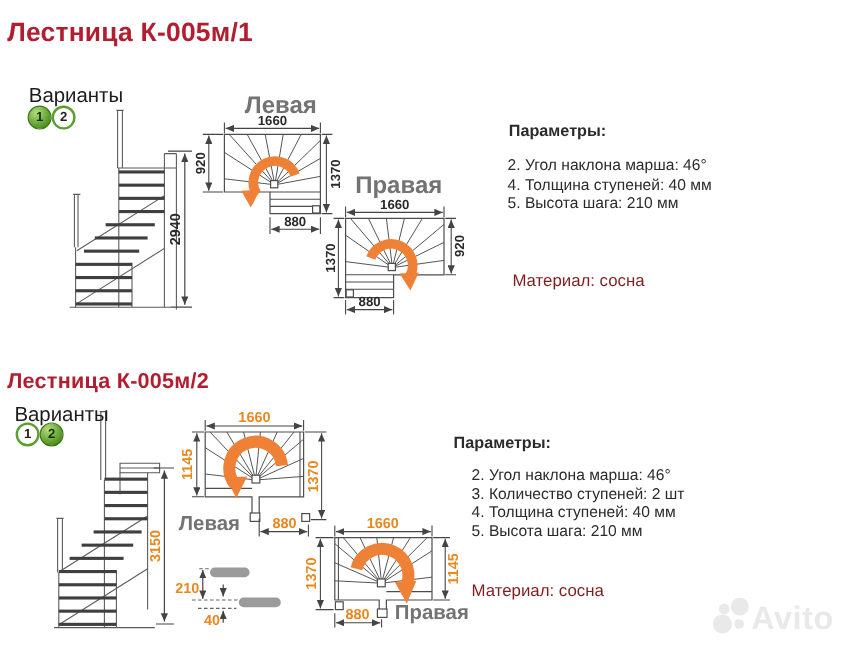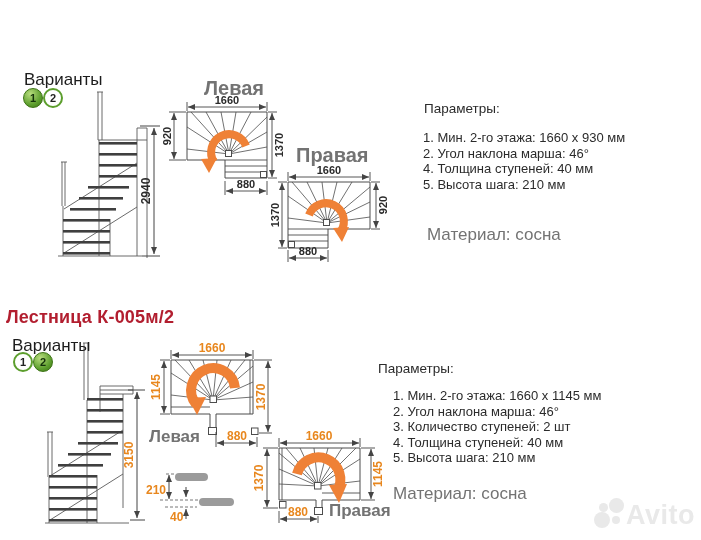--- a/index.html
+++ b/index.html
@@ -12,23 +12,23 @@
   .sec-title.small{font-size:18px;}
   .variants-label{font-size:17px;font-weight:400;color:#1c1c1c;}
   .badge{width:20px;height:20px;border-radius:50%;display:flex;align-items:center;justify-content:center;
          font-size:11px;font-weight:700;box-sizing:border-box;}
   .badge.on{background:radial-gradient(circle at 35% 28%, #b8dd7e, #5c9e2d 62%, #3c7314);
             border:1px solid #3c7314;color:#14320a;}
   .badge.off{background:#fff;border:2px solid #5c9e2d;color:#222;}
   .plan-label{font-weight:700;color:#737373;white-space:nowrap;}
   .plan-label.big{font-size:20px;}
   .plan-label.mid{font-size:17px;}
-  .params-heading{font-size:13.5px;color:#2b2b2b;white-space:nowrap;}
+  .params-heading{font-size:13.5px;color:#2b2b2b;white-space:nowrap;font-weight:bold;}
   .params-list{font-size:13px;color:#2b2b2b;line-height:15.5px;white-space:nowrap;}
-  .material{font-size:17px;color:#737373;white-space:nowrap;}
+  .material{font-size:14px;color:#7f1d1d;white-space:nowrap;}
   .watermark{display:flex;align-items:center;color:#e9e9e9;}
   .wm-logo{position:relative;width:38px;height:36px;}
   .wm-logo i{position:absolute;border-radius:50%;background:#e9e9e9;}
   .wm-text{font-size:27px;font-weight:700;color:#e9e9e9;letter-spacing:.5px;}
   svg text{font-family:"Liberation Sans",sans-serif;}
   .dim1{fill:#2b2b2b;font-size:11px;font-weight:700;}
   .dimside1{fill:#2b2b2b;font-size:12px;font-weight:700;}
   .dim2{fill:#e8871e;font-size:12px;font-weight:700;}
   .dimside2{fill:#e8871e;font-size:12px;font-weight:700;}
 </style>
@@ -203,49 +203,48 @@
       <rect x="199" y="498" width="35" height="8" rx="4" fill="#9b9b9b"></rect>
       <path d="M166,474 H174 M160,500 H198 M165,507 H197" stroke="#666" stroke-width="0.9" stroke-dasharray="3 2" fill="none"></path>
       <line x1="169" y1="475" x2="169" y2="499" stroke="#444" stroke-width="1" marker-start="url(#ah)" marker-end="url(#ah)"></line>
       <line x1="186" y1="487" x2="186" y2="497" stroke="#444" stroke-width="1" marker-end="url(#ah)"></line>
       <line x1="186" y1="519" x2="186" y2="509" stroke="#444" stroke-width="1" marker-end="url(#ah)"></line>
       <text class="dim2" x="146" y="494">210</text>
       <text class="dim2" x="170" y="521">40</text>
     </g>
   </svg>
 
+  <div class="abs sec-title" style="left:6px;top:14px">Лестница К-005м/1</div>
 
   <div class="abs variants-label" style="left:24px;top:70px">Варианты</div>
   <div class="abs badge on" style="left:23px;top:88px">1</div>
   <div class="abs badge off" style="left:43px;top:88px">2</div>
 
   <div class="abs plan-label big" style="left:204px;top:77px">Левая</div>
   <div class="abs plan-label big" style="left:296px;top:144px">Правая</div>
 
   <div class="abs params-heading" style="left:424px;top:101px">Параметры:</div>
   <div class="abs params-list" style="left:423px;top:130px">
-    <div>1. Мин. 2-го этажа: 1660 x 930 мм</div>
     <div>2. Угол наклона марша: 46°</div>
     <div>4. Толщина ступеней: 40 мм</div>
     <div>5. Высота шага: 210 мм</div>
   </div>
   <div class="abs material" style="left:427px;top:225px">Материал: сосна</div>
 
   <div class="abs sec-title small" style="left:6px;top:307px">Лестница К-005м/2</div>
 
   <div class="abs variants-label" style="left:12px;top:336px">Варианты</div>
   <div class="abs badge off" style="left:13px;top:352px">1</div>
   <div class="abs badge on" style="left:33px;top:352px">2</div>
 
   <div class="abs plan-label mid" style="left:149px;top:427px">Левая</div>
   <div class="abs plan-label mid" style="left:329px;top:501px">Правая</div>
 
   <div class="abs params-heading" style="left:378px;top:361px">Параметры:</div>
   <div class="abs params-list" style="left:393px;top:388px">
-    <div>1. Мин. 2-го этажа: 1660 x 1145 мм</div>
     <div>2. Угол наклона марша: 46°</div>
     <div>3. Количество ступеней: 2 шт</div>
     <div>4. Толщина ступеней: 40 мм</div>
     <div>5. Высота шага: 210 мм</div>
   </div>
   <div class="abs material" style="left:393px;top:484px">Материал: сосна</div>
 
   <div class="abs watermark" style="left:588px;top:497px">
     <div class="wm-logo">
       <i style="left:11px;top:6px;width:9px;height:9px"></i>

